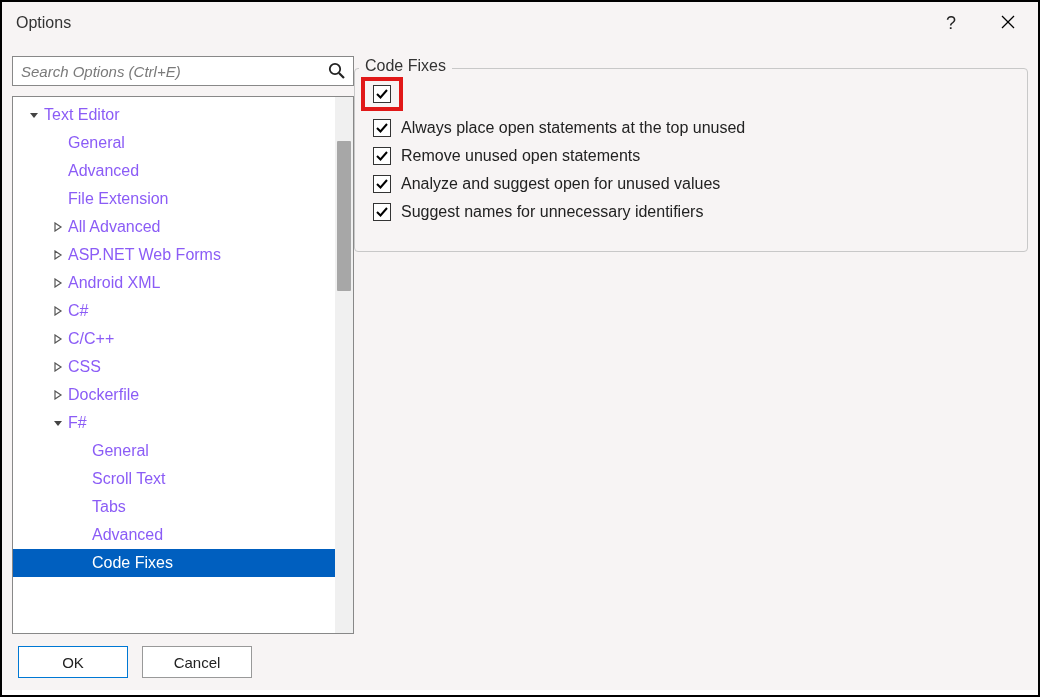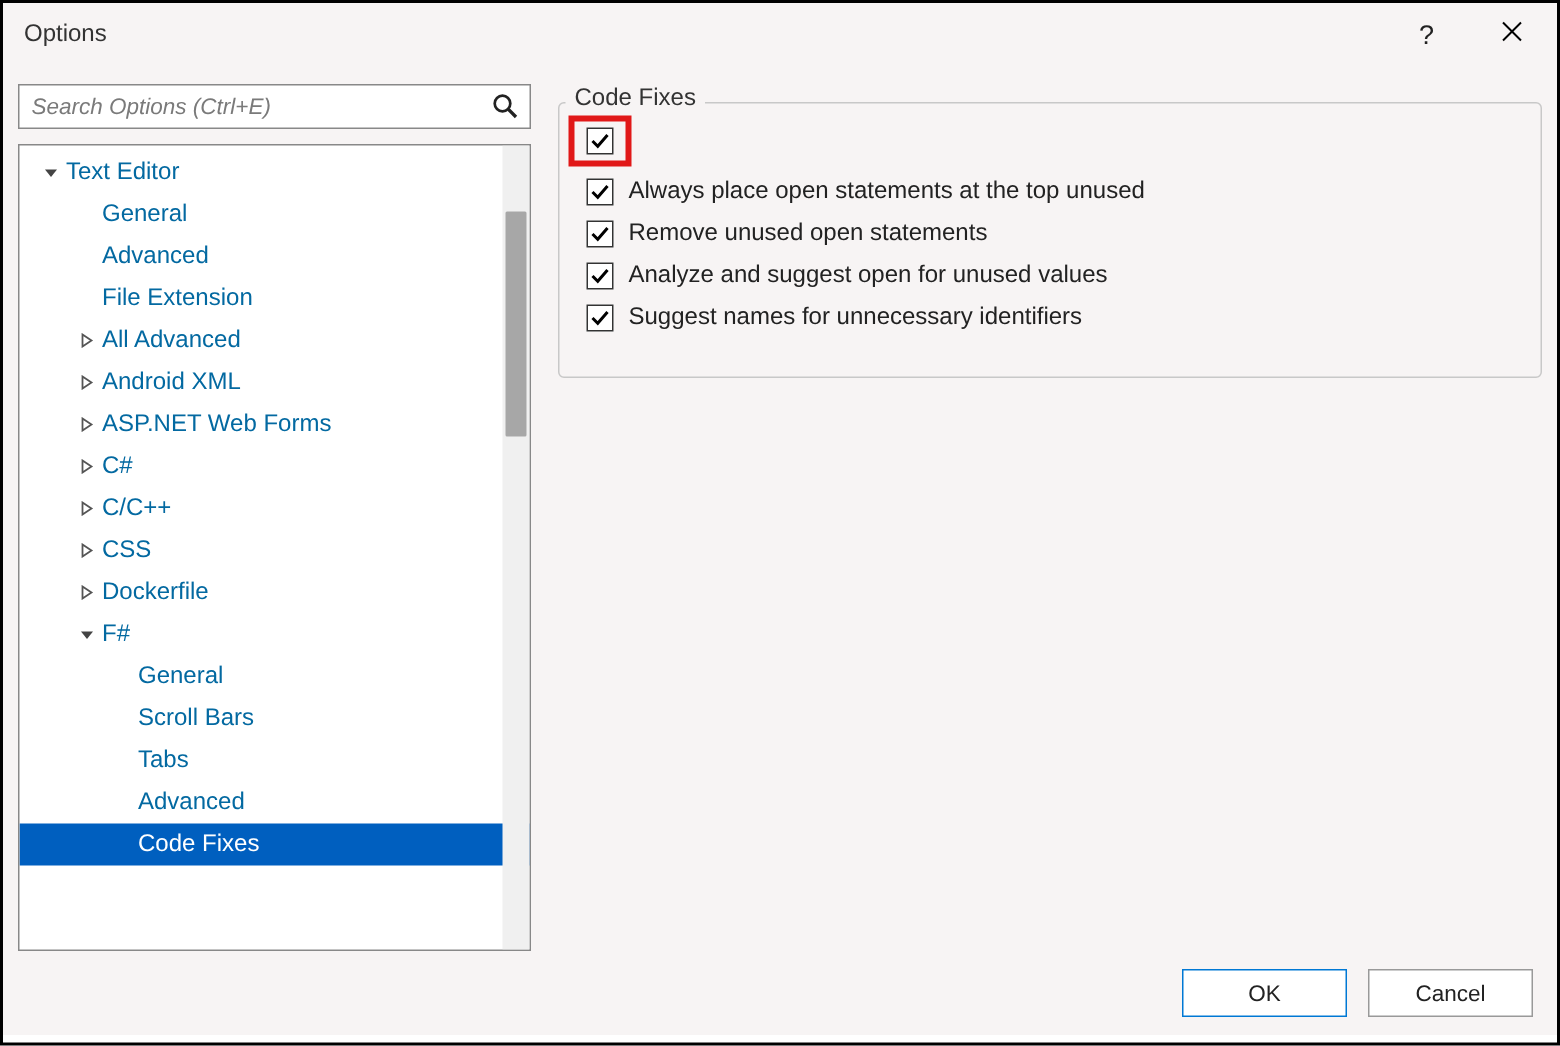--- a/index.html
+++ b/index.html
@@ -51,21 +51,20 @@
 
     .close-btn {
       font-size: 20px;
       font-weight: 300;
     }
 
     .dialog-body {
       display: flex;
       padding: 12px 10px 0 10px;
       height: 590px;
-      gap: 18px;
       background: #f7f4f4;
     }
 
     .left-col {
       display: flex;
       flex-direction: column;
       width: 342px;
       flex-shrink: 0;
     }
 
@@ -112,21 +111,21 @@
     .tree {
       padding: 4px 0;
       height: 100%;
     }
 
     .tree-item {
       display: flex;
       align-items: center;
       height: 28px;
       font-size: 16px;
-      color: #0369a1;
+      color: #8b5cf6;
       cursor: pointer;
       white-space: nowrap;
     }
 
     .tree-item.selected {
       background: #005fbf;
       color: #fff;
     }
 
     .tree-arrow {
@@ -226,21 +225,20 @@
       height: 14px;
     }
 
     .chk-label {
       font-size: 16px;
       color: #222;
     }
 
     .dialog-footer {
       display: flex;
-      justify-content: flex-end;
       gap: 14px;
       padding: 12px 16px;
       background: #f7f4f4;
     }
 
     .btn {
       height: 32px;
       padding: 0 22px;
       min-width: 110px;
       background: #fff;
@@ -314,36 +312,36 @@
               </svg>
             </span>
             <span class="tree-label">All Advanced</span>
           </div>
           <div class="tree-item d2">
             <span class="tree-arrow">
               <svg viewBox="0 0 10 10">
                 <path d="M2 1 L8 5 L2 9 Z" fill="none" stroke="#555" stroke-width="1.2"></path>
               </svg>
             </span>
+            <span class="tree-label">ASP.NET Web Forms</span>
+          </div>
+          <div class="tree-item d2">
+            <span class="tree-arrow">
+              <svg viewBox="0 0 10 10">
+                <path d="M2 1 L8 5 L2 9 Z" fill="none" stroke="#555" stroke-width="1.2"></path>
+              </svg>
+            </span>
             <span class="tree-label">Android XML</span>
           </div>
           <div class="tree-item d2">
             <span class="tree-arrow">
               <svg viewBox="0 0 10 10">
                 <path d="M2 1 L8 5 L2 9 Z" fill="none" stroke="#555" stroke-width="1.2"></path>
               </svg>
             </span>
-            <span class="tree-label">ASP.NET Web Forms</span>
-          </div>
-          <div class="tree-item d2">
-            <span class="tree-arrow">
-              <svg viewBox="0 0 10 10">
-                <path d="M2 1 L8 5 L2 9 Z" fill="none" stroke="#555" stroke-width="1.2"></path>
-              </svg>
-            </span>
             <span class="tree-label">C#</span>
           </div>
           <div class="tree-item d2">
             <span class="tree-arrow">
               <svg viewBox="0 0 10 10">
                 <path d="M2 1 L8 5 L2 9 Z" fill="none" stroke="#555" stroke-width="1.2"></path>
               </svg>
             </span>
             <span class="tree-label">C/C++</span>
           </div>
@@ -370,21 +368,21 @@
               </svg>
             </span>
             <span class="tree-label">F#</span>
           </div>
           <div class="tree-item d3">
             <span class="tree-arrow"></span>
             <span class="tree-label">General</span>
           </div>
           <div class="tree-item d3">
             <span class="tree-arrow"></span>
-            <span class="tree-label">Scroll Bars</span>
+            <span class="tree-label">Scroll Text</span>
           </div>
           <div class="tree-item d3">
             <span class="tree-arrow"></span>
             <span class="tree-label">Tabs</span>
           </div>
           <div class="tree-item d3">
             <span class="tree-arrow"></span>
             <span class="tree-label">Advanced</span>
           </div>
           <div class="tree-item d3 selected">

